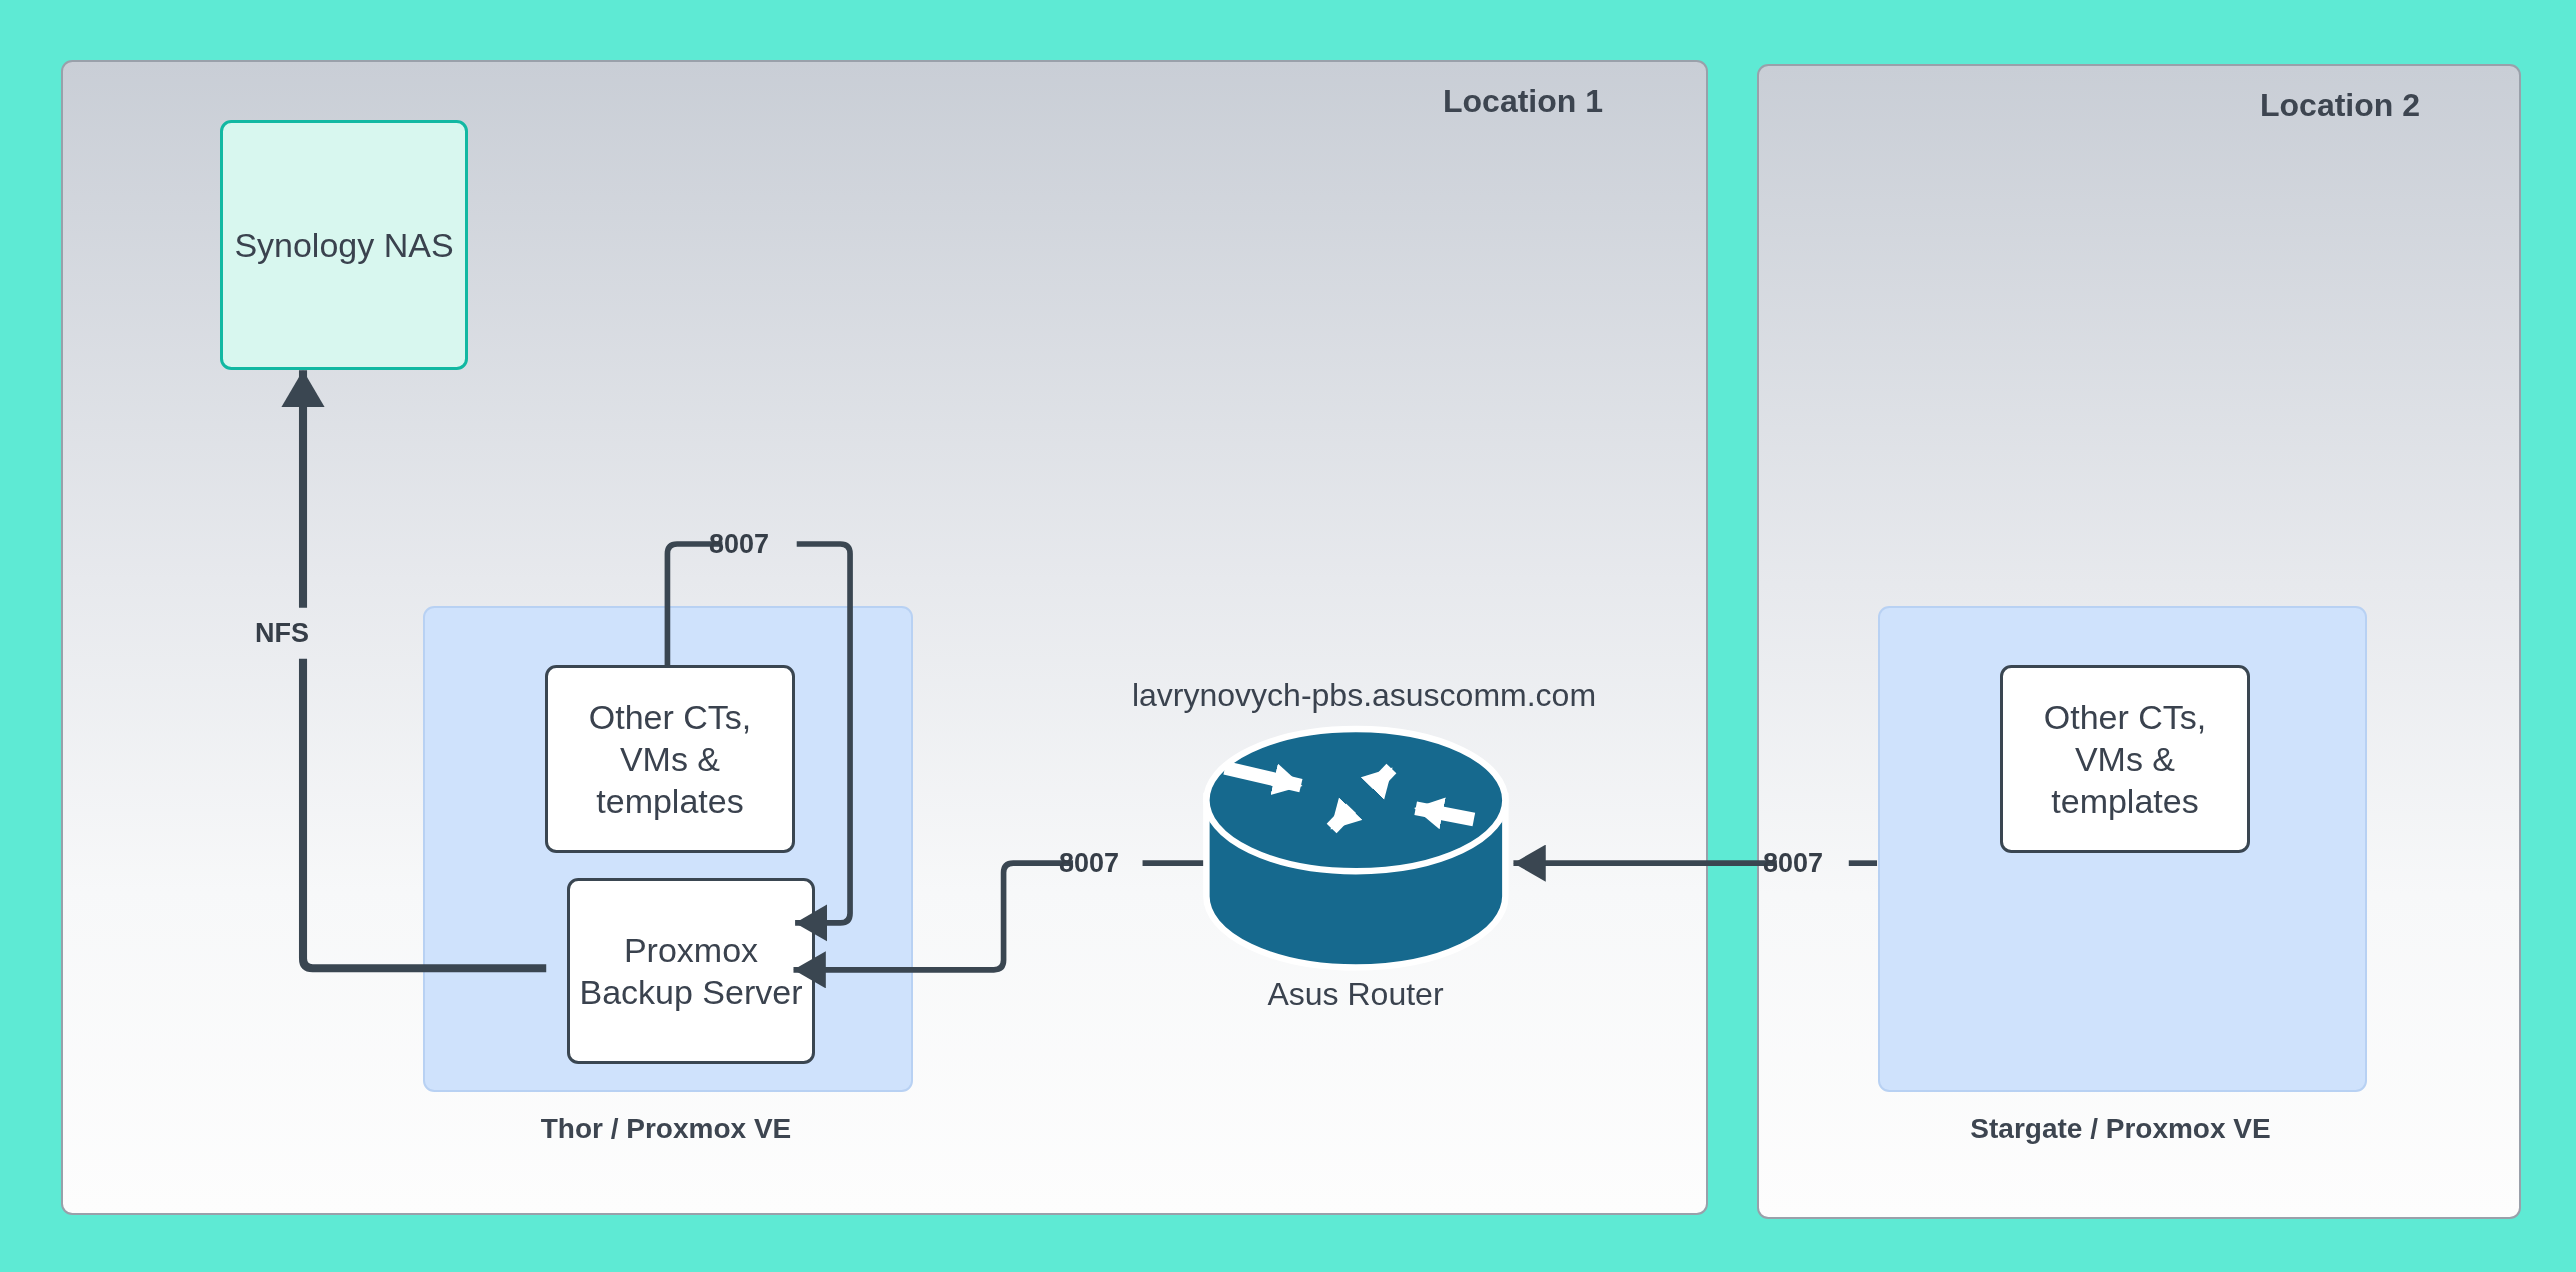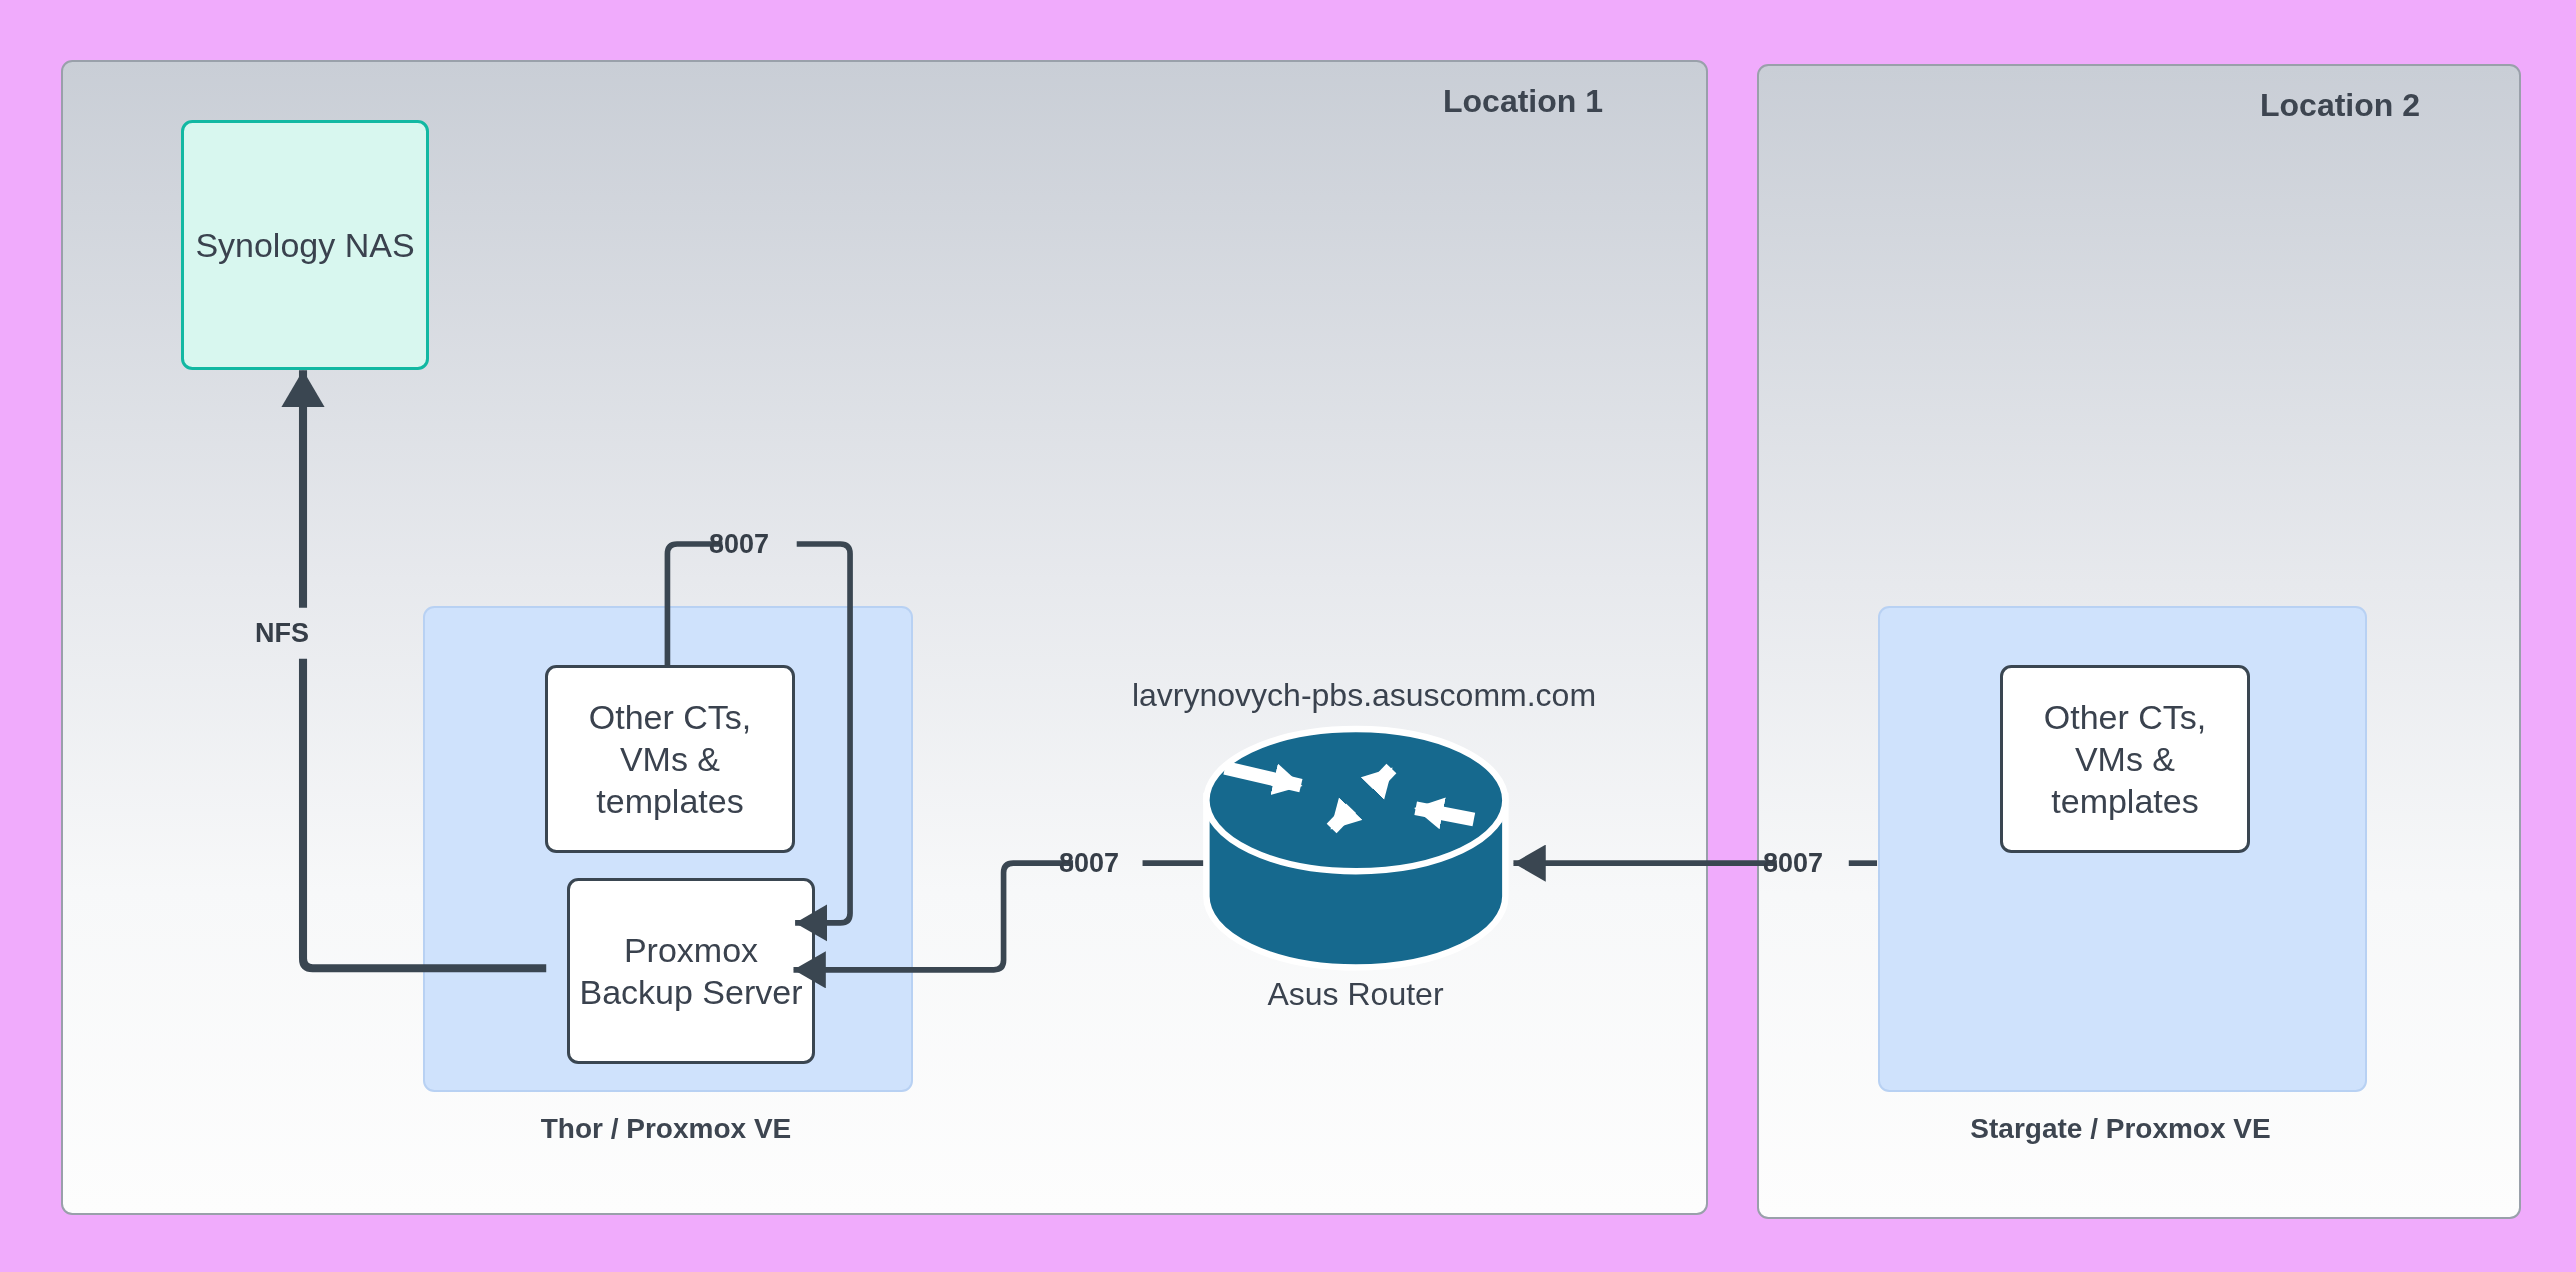--- a/index.html
+++ b/index.html
@@ -1,25 +1,25 @@
 <!DOCTYPE html>
 <html style="font-size:13px"><head>
 <meta charset="utf-8">
 <style>
   html,body{margin:0;padding:0;background:#ffffff;}
-  .canvas{position:relative;width:2576px;height:1273px;background:#f0abfc;
+  .canvas{position:relative;width:2576px;height:1273px;background:#5eead4;
           font-family:"Liberation Sans",sans-serif;color:#3a424e;overflow:hidden;}
   .location{position:absolute;border:2.4px solid #99a0aa;border-radius:11.3px;
             background:linear-gradient(180deg,#c9ced6 0%,#e7e9ed 45%,#f7f8f9 72%,#fdfdfd 100%);}
   .loc-title{position:absolute;font-weight:bold;font-size:32px;color:#3d4550;}
   .group{position:absolute;background:#cfe2fc;border:2.4px solid #b8d1f3;border-radius:11.3px;}
   .node{position:absolute;background:#ffffff;border:3.2px solid #3a4651;border-radius:11.3px;
         display:flex;align-items:center;justify-content:center;text-align:center;
         font-size:34px;line-height:42px;white-space:pre-line;color:#3a424e;}
-  .nas{background:#d8f7ef;border:3.2px solid #12b8a2;}
+  .nas{background:#d8f7ef;border:3.2px solid #12b8a2;margin-left:39px;}
   .wires{position:absolute;left:0;top:0;pointer-events:none;}
   .edge-label{position:absolute;width:97px;font-weight:bold;font-size:27px;
               text-align:left;color:#363e48;line-height:32px;}
   .free-label{position:absolute;text-align:center;font-size:32px;color:#3a424e;}
   .group-title{position:absolute;font-weight:bold;font-size:28px;text-align:center;color:#3d4550;}
 </style>
 </head>
 <body>
 
 <div class="canvas">

